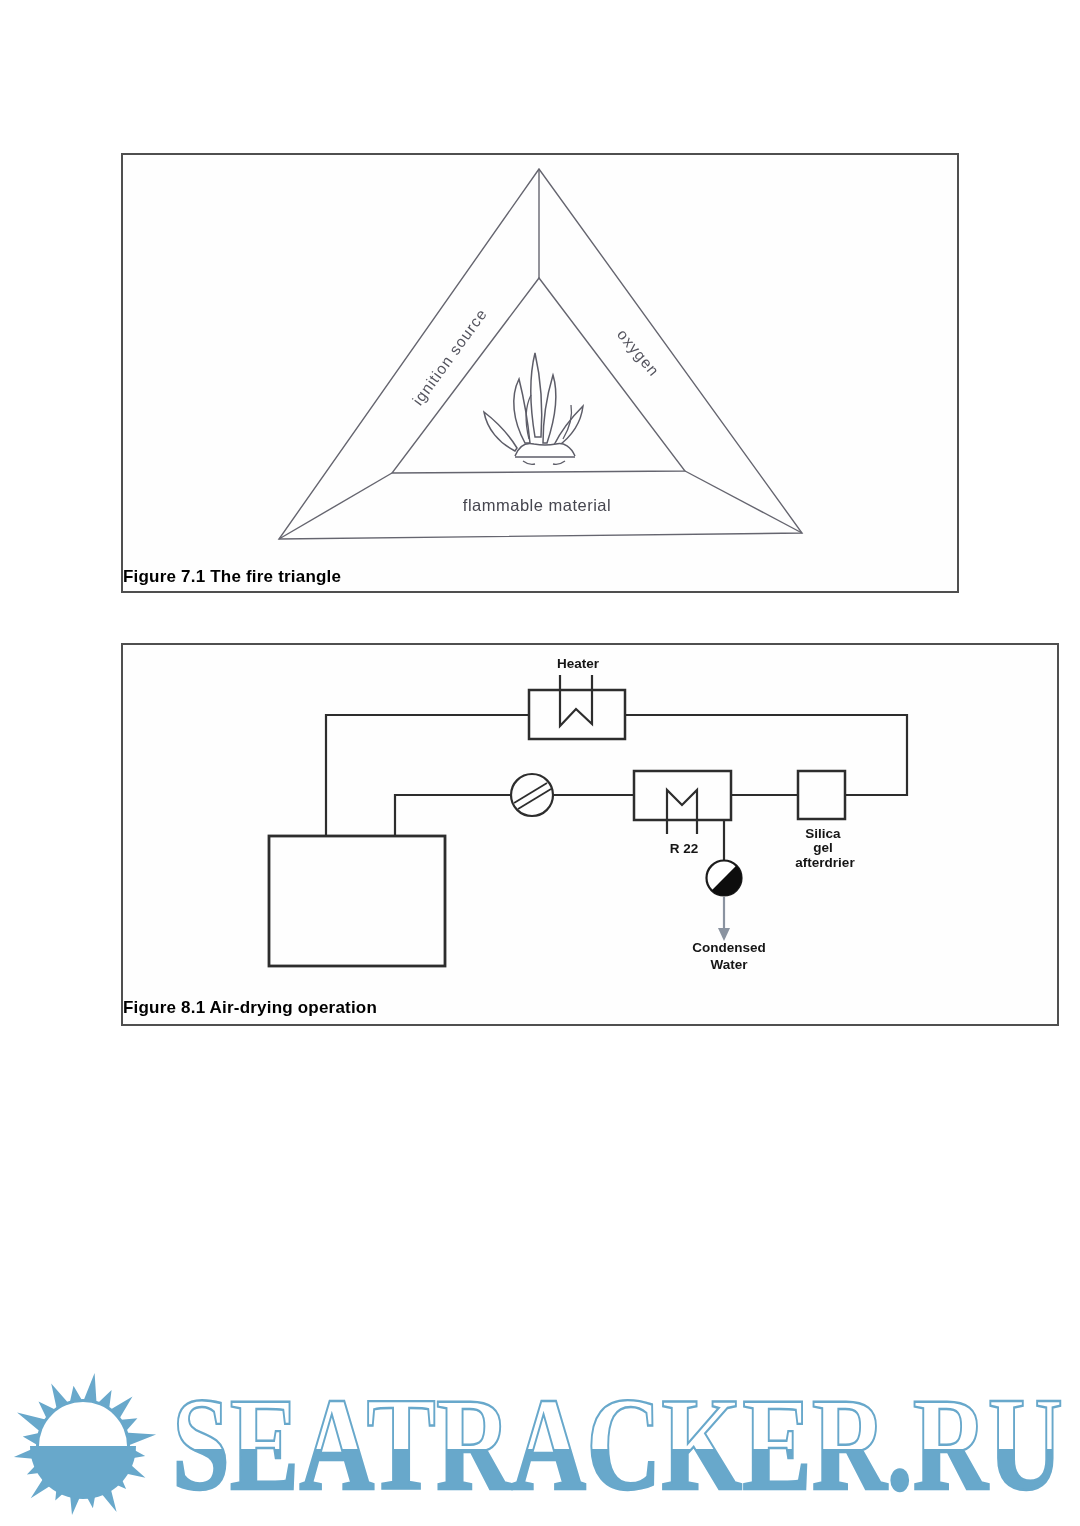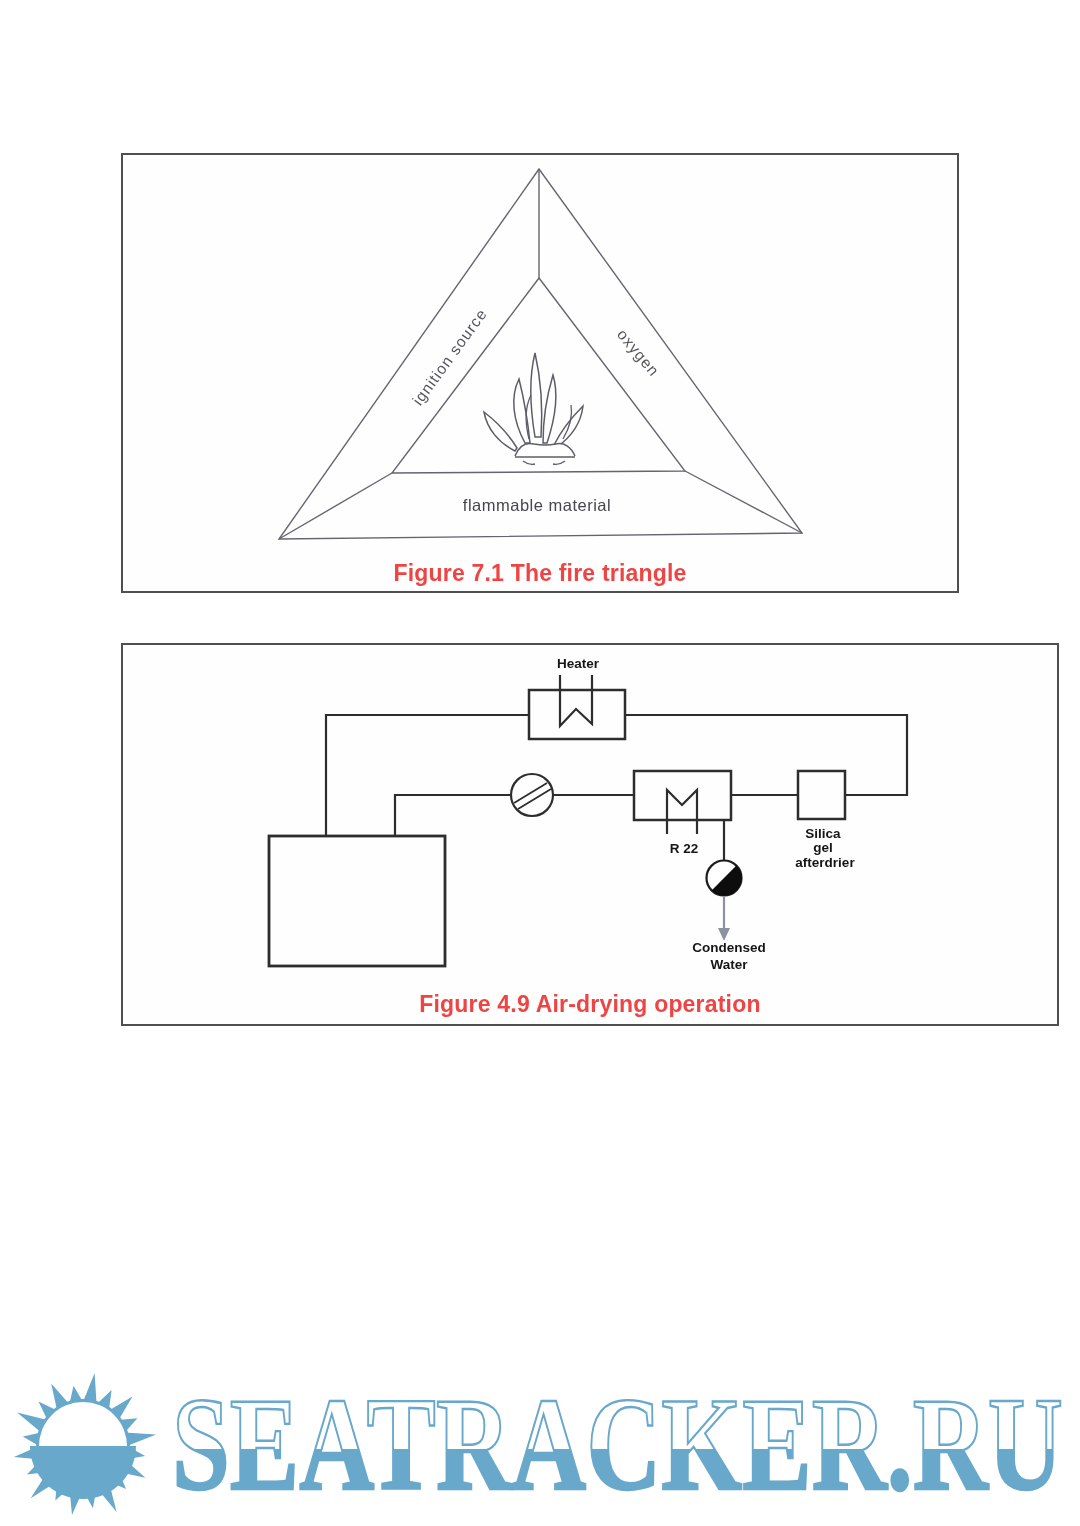--- a/index.html
+++ b/index.html
@@ -14,24 +14,24 @@
     position:absolute;
     box-sizing:border-box;
     border:2px solid #4f4f4f;
     background:#fefefe;
   }
   #fig1{left:121px;top:153px;width:838px;height:440px;}
   #fig2{left:121px;top:643px;width:938px;height:383px;}
   .figure-box svg.drawing{position:absolute;left:0;top:0;width:100%;height:100%;}
   .caption{
     position:absolute;left:0;right:0;
-    text-align:center;
+    text-align:left;
     font-weight:700;
-    font-size:23px;
-    color:#ef4444;
+    font-size:17px;
+    color:#000000;
     letter-spacing:.2px;
   }
   #fig1 .caption{bottom:4px;}
   #fig2 .caption{bottom:6px;}
   .tri-label{
     font-family:"Liberation Sans", sans-serif;
     font-size:15.5px;
     fill:#54545e;
     letter-spacing:1px;
   }
@@ -133,21 +133,21 @@
       </g>
 
       <text class="schematic-label" text-anchor="middle" x="405" y="23">Heater</text>
       <text class="schematic-label" text-anchor="middle" x="511" y="208">R 22</text>
       <text class="schematic-label" text-anchor="middle" x="650" y="193">Silica</text>
       <text class="schematic-label" text-anchor="middle" x="650" y="207">gel</text>
       <text class="schematic-label" text-anchor="middle" x="652" y="222">afterdrier</text>
       <text class="schematic-label" text-anchor="middle" x="556" y="307">Condensed</text>
       <text class="schematic-label" text-anchor="middle" x="556" y="324">Water</text>
     </svg>
-    <div class="caption">Figure 4.9 Air-drying operation</div>
+    <div class="caption">Figure 8.1 Air-drying operation</div>
   </div>
 
   <svg id="watermark" viewBox="0 1362 1080 164">
     <defs>
       <linearGradient id="logoGrad" gradientUnits="userSpaceOnUse" x1="0" y1="1399" x2="0" y2="1490">
         <stop offset="0" stop-color="#ffffff"></stop>
         <stop offset="0.55" stop-color="#ffffff"></stop>
         <stop offset="0.55" stop-color="#68a8cb"></stop>
         <stop offset="1" stop-color="#68a8cb"></stop>
       </linearGradient>

